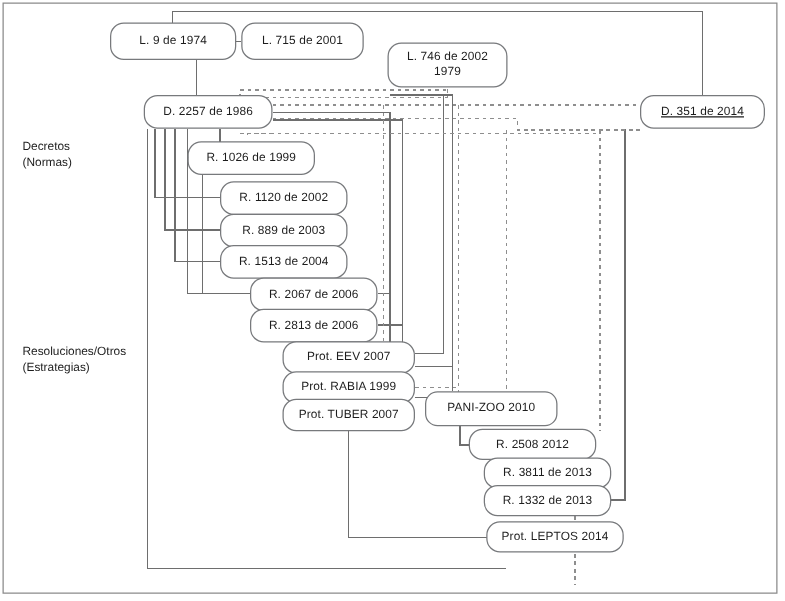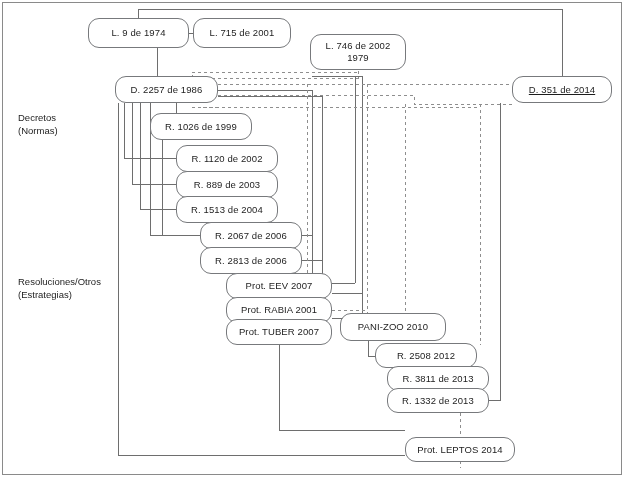--- a/index.html
+++ b/index.html
@@ -134,21 +134,21 @@
 1979</div>
   <div class="node" style="left:115px;top:76px;width:103px;height:27px;">D. 2257 de 1986</div>
   <div class="node" style="left:512px;top:76px;width:100px;height:27px;text-decoration:underline;">D. 351 de 2014</div>
   <div class="node" style="left:150px;top:113px;width:102px;height:27px;text-align:right;">R. 1026 de 1999</div>
   <div class="node" style="left:176px;top:145px;width:102px;height:27px;">R. 1120 de 2002</div>
   <div class="node" style="left:176px;top:171px;width:102px;height:27px;">R. 889 de 2003</div>
   <div class="node" style="left:176px;top:196px;width:102px;height:27px;">R. 1513 de 2004</div>
   <div class="node" style="left:200px;top:222px;width:102px;height:27px;">R. 2067 de 2006</div>
   <div class="node" style="left:200px;top:247px;width:102px;height:27px;">R. 2813 de 2006</div>
   <div class="node" style="left:226px;top:273px;width:106px;height:26px;">Prot. EEV 2007</div>
-  <div class="node" style="left:226px;top:297px;width:106px;height:26px;">Prot. RABIA 2001</div>
+  <div class="node" style="left:226px;top:297px;width:106px;height:26px;">Prot. RABIA 1999</div>
   <div class="node" style="left:226px;top:319px;width:106px;height:26px;text-align:center;">Prot. TUBER 2007</div>
-  <div class="node" style="left:340px;top:313px;width:106px;height:28px;">PANI-ZOO 2010</div>
+  <div class="node" style="left:340px;top:313px;width:106px;height:28px;border-radius:10px;">PANI-ZOO 2010</div>
   <div class="node" style="left:375px;top:343px;width:102px;height:25px;">R. 2508 2012</div>
   <div class="node" style="left:387px;top:366px;width:102px;height:25px;">R. 3811 de 2013</div>
   <div class="node" style="left:387px;top:388px;width:102px;height:25px;">R. 1332 de 2013</div>
-  <div class="node" style="left:405px;top:417px;width:110px;height:25px;margin-top:20px;">Prot. LEPTOS 2014</div>
+  <div class="node" style="left:389px;top:417px;width:110px;height:25px;">Prot. LEPTOS 2014</div>
 
 </div>
 
 </body></html>

